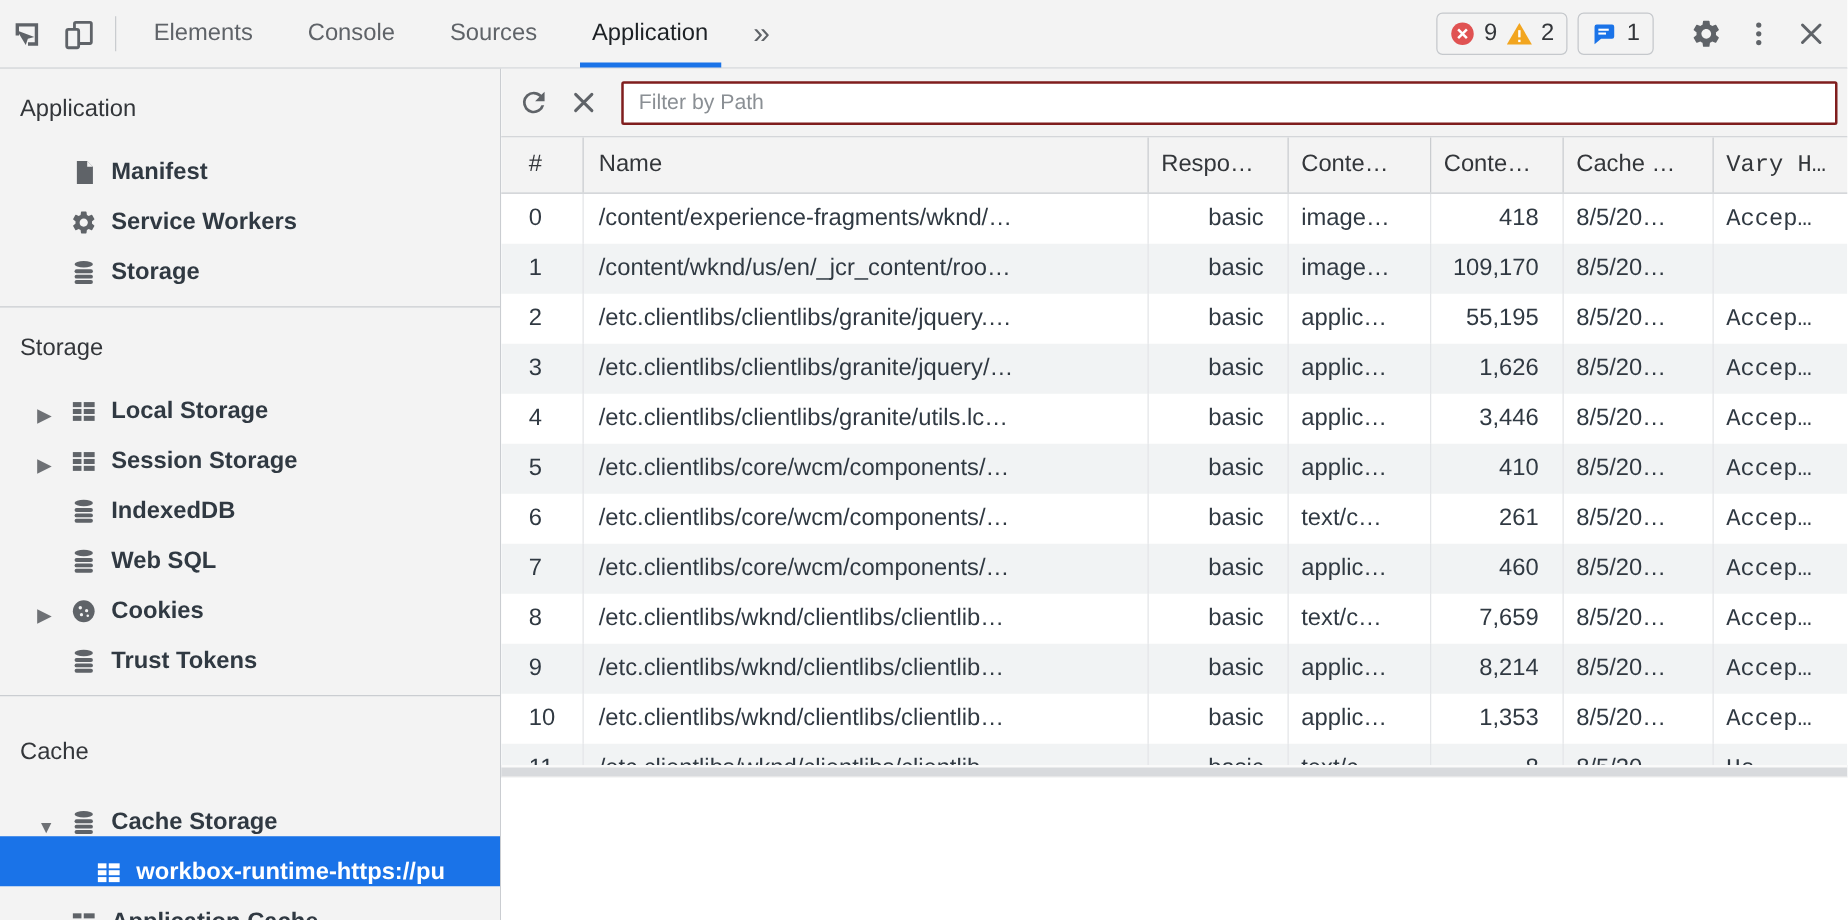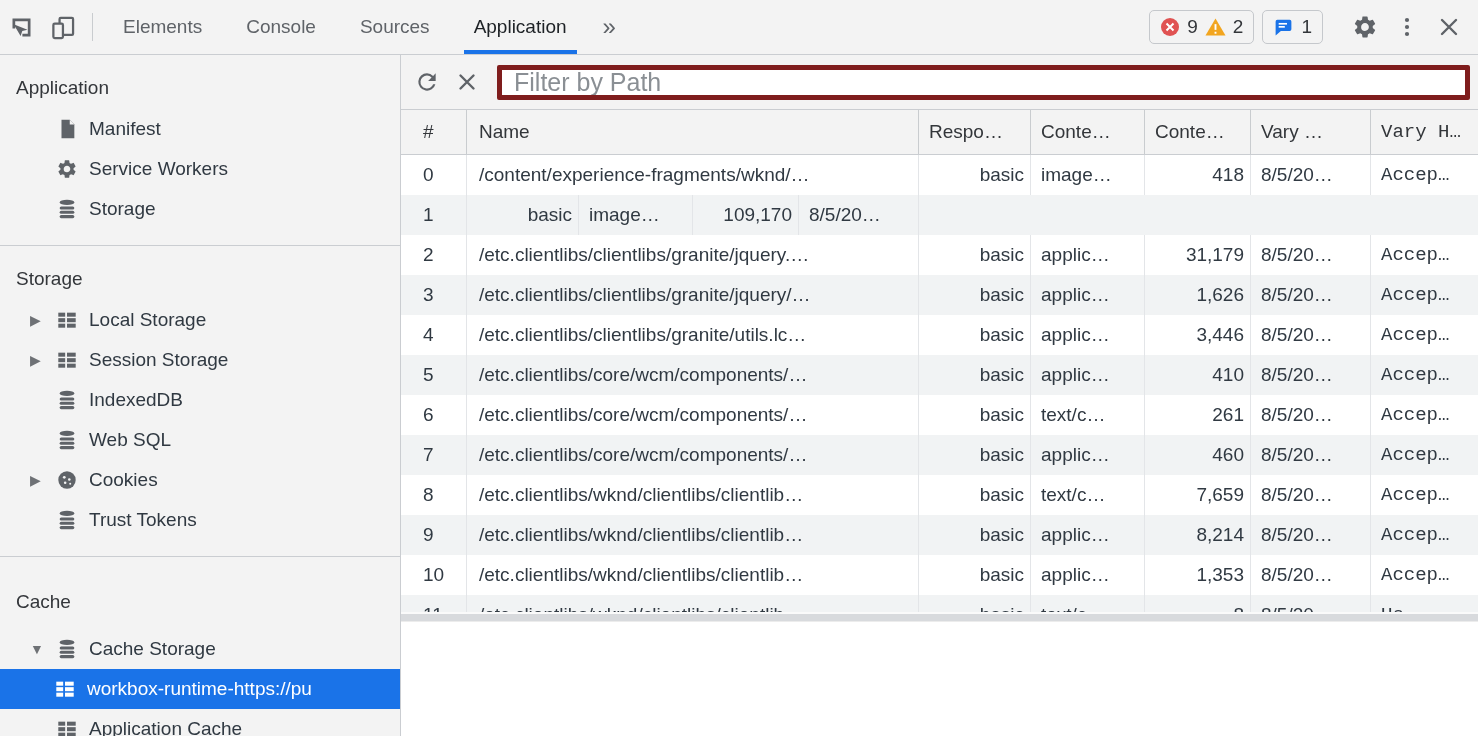--- a/index.html
+++ b/index.html
@@ -20,51 +20,51 @@
   .badge-group { border:1px solid #c5c8cc; border-radius:5px; height:34px; display:flex; align-items:center; gap:7px; padding:0 10px; margin:0 4px; font-size:19px; color:#33363a; cursor:pointer; }
   .ico { display:inline-flex; align-items:center; justify-content:center; }
 
   
   .body { flex:1; display:flex; min-height:0; }
   .sidebar { flex:0 0 401px; background:#f3f3f3; border-right:1px solid #cacdd1; overflow:hidden; }
   .side-section { padding:22px 0 16px; border-bottom:1px solid #cacdd1; }
   .side-section.last { border-bottom:none; padding-top:34px; }
   .side-header { padding:0 16px 10px; font-size:19px; color:#33363a; }
   .side-section.last .side-header { padding-bottom:16px; }
-  .side-item { height:40px; display:flex; align-items:center; padding-left:30px; cursor:pointer; white-space:nowrap; overflow:hidden; }
+  .side-item { height:40px; display:flex; align-items:flex-end; padding-left:30px; cursor:pointer; white-space:nowrap; overflow:hidden;font-weight:bold; }
   .expander { flex:0 0 26px; font-size:14px; color:#6e7175; }
   .s-icon { flex:0 0 22px; width:22px; height:22px; margin-right:11px; }
   .side-item .label { font-size:19px; }
   .side-item.selected { background:#1a73e8; color:#fff; }
   .side-item.selected svg .fg { fill:#fff; }
   svg .fg { fill:#5f6368; }
   svg .bg { fill:#f3f3f3; }
 
   
   .main { flex:1; display:flex; flex-direction:column; min-width:0; background:#fff; }
   .filter-bar { flex:0 0 55px; background:#f3f3f3; border-bottom:1px solid #cacdd1; display:flex; align-items:center; padding:0 8px 0 6px; }
   .icon-btn { width:40px; height:40px; display:flex; align-items:center; justify-content:center; cursor:pointer; }
-  .filter-input { flex:1; height:35px; margin-left:10px; border:5px solid #7f1d1d; border-radius:2px; background:#fff; font-size:25px; padding:0 12px; color:#303942; font-family:"Liberation Sans", sans-serif; }
+  .filter-input { flex:1; height:35px; margin-left:10px; border:2px solid #7f1d1d; border-radius:2px; background:#fff; font-size:17px; padding:0 12px; color:#303942; font-family:"Liberation Sans", sans-serif; }
   .filter-input::placeholder { color:#8a8f94; }
 
   .grid-header { flex:0 0 45px; background:#f3f3f3; border-bottom:1px solid #cacdd1; display:flex; font-size:19px; color:#33363a; }
   .gh { display:flex; align-items:center; padding-left:10px; border-right:1px solid #c9cccf; overflow:hidden; white-space:nowrap; }
   .gh:last-child { border-right:none; }
   .c0{flex:0 0 66px;} .c1{flex:0 0 452px;} .c2{flex:0 0 112px;} .c3{flex:0 0 114px;}
   .c4{flex:0 0 106px;} .c5{flex:0 0 120px;} .c6{flex:1;font-family:Liberation Mono, monospace;}
   .gh.c0{padding-left:22px;} .gh.c1{padding-left:12px;}
 
   .grid-body { flex:0 0 457px; overflow:hidden; }
   .grid-row { height:40px; display:flex; font-size:19px; cursor:pointer; }
   .grid-row.odd { background:#f1f3f4; }
   .gc { display:flex; align-items:center; padding-left:10px; border-right:1px solid #e3e5e8; overflow:hidden; white-space:nowrap; }
   .gc:last-child { border-right:none; }
   .gc.c0 { padding-left:22px; }
   .gc.c1 { padding-left:12px; }
-  .gc.r { justify-content:flex-end; padding-left:0; padding-right:6px; }
+  .gc.r { justify-content:flex-end; padding-left:0; padding-right:19px; }
 
   .hscrollbar { flex:0 0 10px; background:#d8dadd; border-top:2px solid #fafafa; border-bottom:1px solid #ececec; cursor:pointer; }
   .preview { flex:1; background:#fff; }
 </style>
 </head>
 <body>
 
 <div class="root">
 
   <div class="toolbar">
@@ -266,21 +266,21 @@
           <span class="s-icon">
             <svg width="22" height="22" viewBox="0 0 24 24">
               <ellipse class="fg" cx="12" cy="4.8" rx="8" ry="2.8"></ellipse>
               <rect class="fg" x="4" y="9.2" width="16" height="3.4" rx="1.7"></rect>
               <rect class="fg" x="4" y="13.9" width="16" height="3.4" rx="1.7"></rect>
               <rect class="fg" x="4" y="18.6" width="16" height="3.4" rx="1.7"></rect>
             </svg>
           </span>
           <span class="label">Cache Storage</span>
         </div>
-        <div class="side-item selected" style="padding-left:28px;">
+        <div class="side-item selected" style="padding-left:50px;">
           <span class="expander"></span>
           <span class="s-icon">
             <svg width="22" height="22" viewBox="0 0 24 24">
               <rect class="fg" x="2.5" y="4" width="7.5" height="4.4"></rect>
                 <rect class="fg" x="12" y="4" width="9.5" height="4.4"></rect>
               <rect class="fg" x="2.5" y="10" width="7.5" height="4.4"></rect>
                 <rect class="fg" x="12" y="10" width="9.5" height="4.4"></rect>
               <rect class="fg" x="2.5" y="16" width="7.5" height="4.4"></rect>
                 <rect class="fg" x="12" y="16" width="9.5" height="4.4"></rect>
             </svg>
@@ -319,48 +319,49 @@
         </div>
         <input class="filter-input" type="text" placeholder="Filter by Path" style="">
       </div>
 
       <div class="grid-header">
         <div class="gh c0">#</div>
         <div class="gh c1">Name</div>
         <div class="gh c2">Respo…</div>
         <div class="gh c3">Conte…</div>
         <div class="gh c4">Conte…</div>
-        <div class="gh c5">Vary …</div>
+        <div class="gh c5">Cache …</div>
         <div class="gh c6">Vary H…</div>
       </div>
 
       <div class="grid-body">
         <div class="grid-row">
           <div class="gc c0">0</div>
           <div class="gc c1">/content/experience-fragments/wknd/…</div>
           <div class="gc c2 r">basic</div>
           <div class="gc c3">image…</div>
           <div class="gc c4 r">418</div>
           <div class="gc c5">8/5/20…</div>
           <div class="gc c6">Accep…</div>
         </div>
         <div class="grid-row odd">
           <div class="gc c0">1</div>
+          <div class="gc c1">/content/wknd/us/en/_jcr_content/roo…</div>
           <div class="gc c2 r">basic</div>
           <div class="gc c3">image…</div>
           <div class="gc c4 r">109,170</div>
           <div class="gc c5">8/5/20…</div>
           <div class="gc c6"></div>
         </div>
         <div class="grid-row">
           <div class="gc c0">2</div>
           <div class="gc c1">/etc.clientlibs/clientlibs/granite/jquery.…</div>
           <div class="gc c2 r">basic</div>
           <div class="gc c3">applic…</div>
-          <div class="gc c4 r">31,179</div>
+          <div class="gc c4 r">55,195</div>
           <div class="gc c5">8/5/20…</div>
           <div class="gc c6">Accep…</div>
         </div>
         <div class="grid-row odd">
           <div class="gc c0">3</div>
           <div class="gc c1">/etc.clientlibs/clientlibs/granite/jquery/…</div>
           <div class="gc c2 r">basic</div>
           <div class="gc c3">applic…</div>
           <div class="gc c4 r">1,626</div>
           <div class="gc c5">8/5/20…</div>

